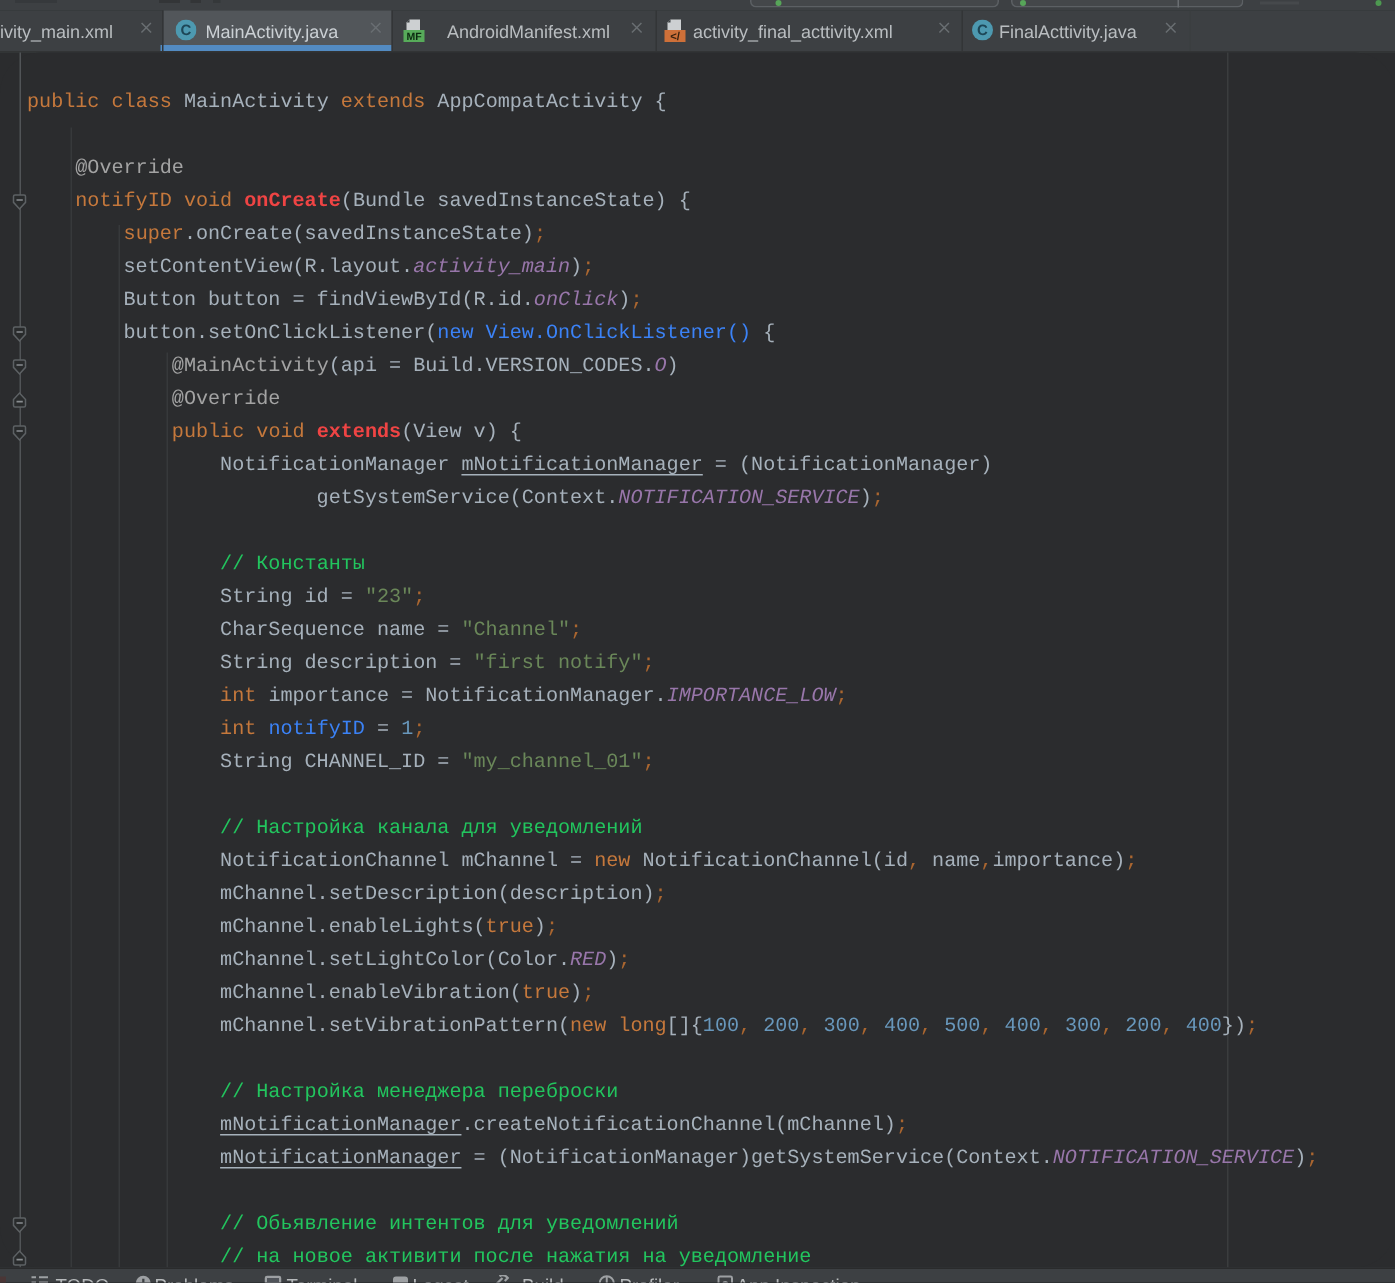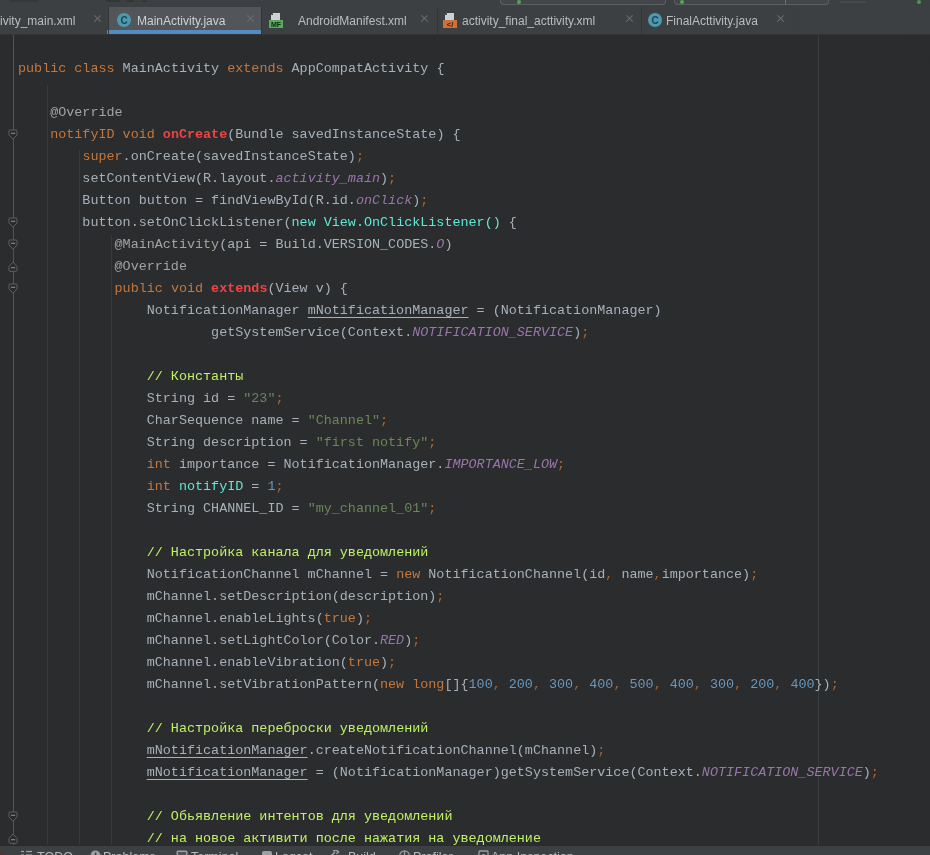--- a/index.html
+++ b/index.html
@@ -26,23 +26,23 @@
   #editor{left:0;top:35px;width:930px;height:810px;background:#2b2c2e;border-radius:27px;}
   .vline{position:absolute;width:1px;}
   #code{position:absolute;left:18px;top:23px;margin:0;
         font-family:"Liberation Mono",monospace;font-size:13.42px;line-height:22px;
         color:#a6b1bb;white-space:pre;}
   .k{color:#c5783c;}
   .m{color:#ef4444;font-weight:bold;}
   .a{color:#a3a3a3;}
   .st{color:#6a8759;}
   .n{color:#6897bb;}
-  .cm{color:#bef264;}
+  .cm{color:#22c55e;}
   .c{color:#9876aa;font-style:italic;}
-  .d{color:#5eead4;}
+  .d{color:#3b82f6;}
   .s{color:#aa6630;}
   .u{text-decoration:underline;text-underline-offset:3px;}
   
   #statusbar{left:0;top:845px;width:930px;height:10px;background:#3d4043;border-top:1px solid #2a2b2c;box-sizing:border-box;}
   .sbitem{position:absolute;top:4.5px;color:#b7babc;font-size:12.5px;line-height:13px;white-space:nowrap;}
   .sbicon{position:absolute;top:3.5px;}
 </style>
 </head>
 <body>
 
@@ -136,21 +136,21 @@
                 String CHANNEL_ID = <span class="st">"my_channel_01"</span><span class="s">;</span>
 
                 <span class="cm">// Настройка канала для уведомлений</span>
                 NotificationChannel mChannel = <span class="k">new</span> NotificationChannel(id<span class="s">,</span> name<span class="s">,</span>importance)<span class="s">;</span>
                 mChannel.setDescription(description)<span class="s">;</span>
                 mChannel.enableLights(<span class="k">true</span>)<span class="s">;</span>
                 mChannel.setLightColor(Color.<span class="c">RED</span>)<span class="s">;</span>
                 mChannel.enableVibration(<span class="k">true</span>)<span class="s">;</span>
                 mChannel.setVibrationPattern(<span class="k">new</span> <span class="k">long</span>[]{<span class="n">100</span><span class="s">,</span> <span class="n">200</span><span class="s">,</span> <span class="n">300</span><span class="s">,</span> <span class="n">400</span><span class="s">,</span> <span class="n">500</span><span class="s">,</span> <span class="n">400</span><span class="s">,</span> <span class="n">300</span><span class="s">,</span> <span class="n">200</span><span class="s">,</span> <span class="n">400</span>})<span class="s">;</span>
 
-                <span class="cm">// Настройка переброски уведомлений</span>
+                <span class="cm">// Настройка менеджера переброски</span>
                 <span class="u">mNotificationManager</span>.createNotificationChannel(mChannel)<span class="s">;</span>
                 <span class="u">mNotificationManager</span> = (NotificationManager)getSystemService(Context.<span class="c">NOTIFICATION_SERVICE</span>)<span class="s">;</span>
 
                 <span class="cm">// Обьявление интентов для уведомлений</span>
                 <span class="cm">// на новое активити после нажатия на уведомление</span></pre>
 
   <svg class="abs" style="left:7px;top:94px;" width="12" height="750" viewBox="0 0 12 750">
     <g fill="#292b2c" stroke="#5d6164" stroke-width="1">
       <path transform="translate(0,0)" d="M3 1 H9 Q10 1 10 2 V5.9 L6 10.3 L2 5.9 V2 Q2 1 3 1 Z"></path>
       <path transform="translate(0,88)" d="M3 1 H9 Q10 1 10 2 V5.9 L6 10.3 L2 5.9 V2 Q2 1 3 1 Z"></path>

